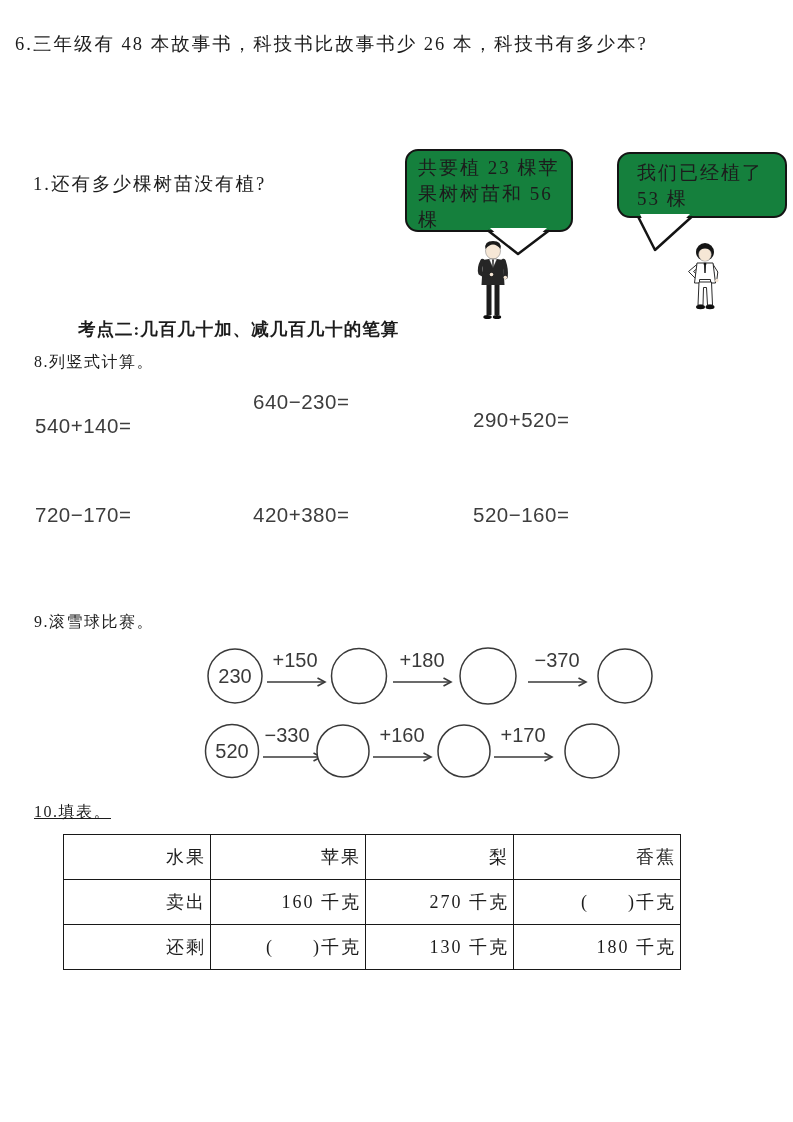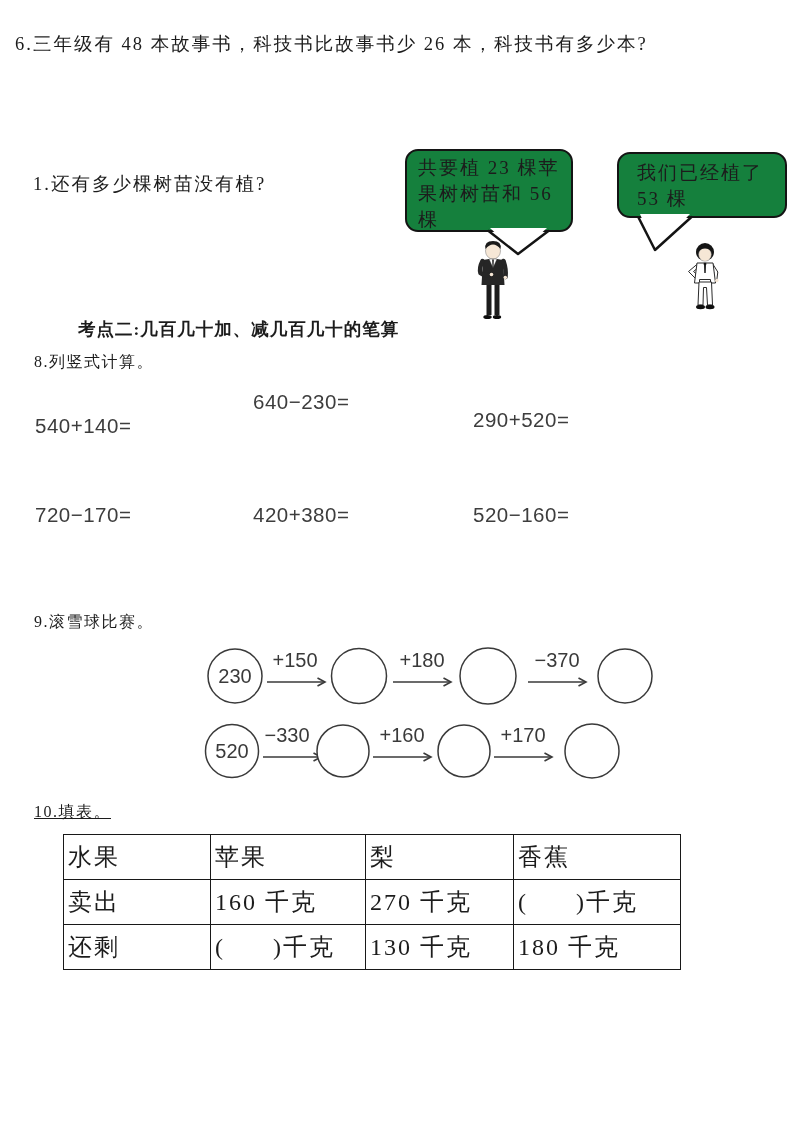--- a/index.html
+++ b/index.html
@@ -25,22 +25,22 @@
   .figure { position:absolute; z-index:1; }
   .snowball { position:absolute; left:175px; top:638px; }
   .snowball text {
     font-family:"Liberation Sans","DejaVu Sans",sans-serif; fill:#3a3a3a;
   }
   .fill-table {
     position:absolute; left:63px; top:834px; border-collapse:collapse;
     table-layout:fixed;
   }
   .fill-table td {
-    border:1.6px solid #181818; height:45px; text-align:left; vertical-align:middle;
-    font-size:24px; letter-spacing:2px; white-space:pre; padding:0 4px;
+    border:1.6px solid #181818; height:45px; text-align:right; vertical-align:middle;
+    font-size:18px; letter-spacing:2px; white-space:pre; padding:0 4px;
   }
   .c0 { width:147px; } .c1 { width:155px; } .c2 { width:148px; } .c3 { width:167px; }
 </style>
 </head>
 <body>
 
 <div class="page">
 
   <div class="qline" style="left:15px; top:31px;">6.三年级有 48 本故事书，科技书比故事书少 26 本，科技书有多少本?</div>
 

